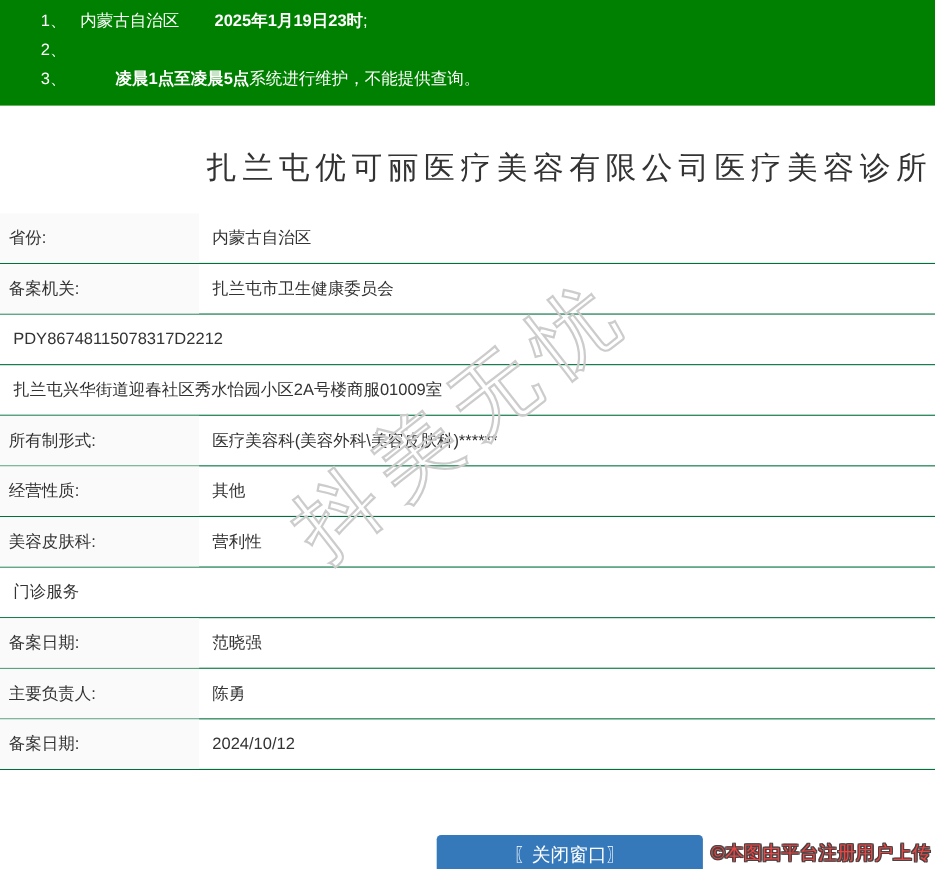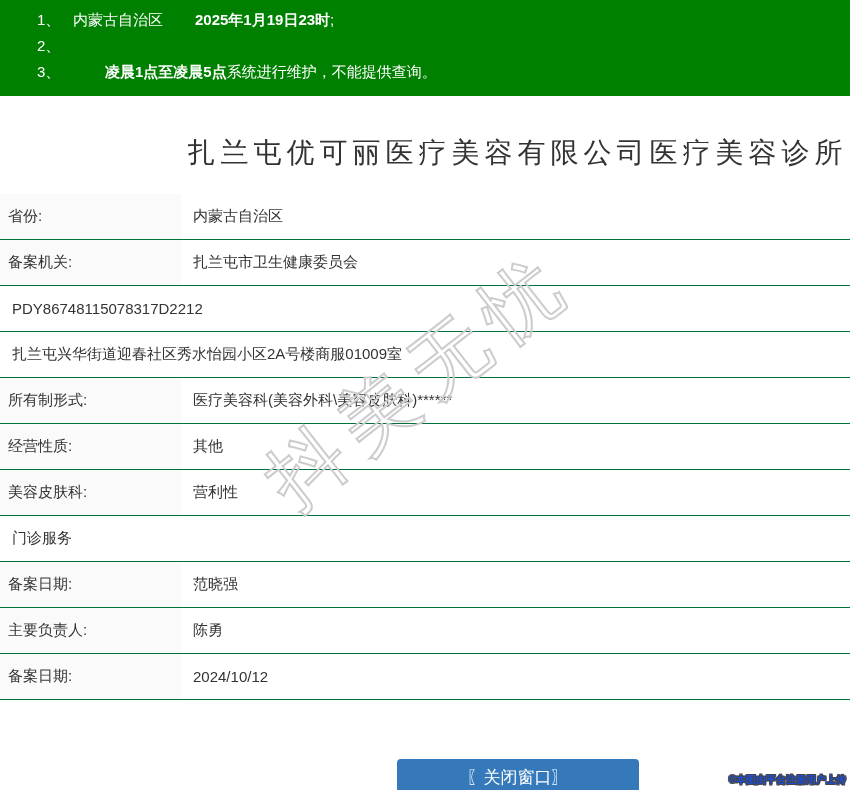--- a/index.html
+++ b/index.html
@@ -80,23 +80,23 @@
     white-space: nowrap;
     color: transparent;
     -webkit-text-stroke: 2px #cccccc;
     pointer-events: none;
   }
 
   
   .copyright {
     position: absolute;
     right: 4px; bottom: 3px;
-    font-size: 10px;
-    font-weight: bold;
-    color: #1d4ed8;
+    font-size: 17px;
+    font-weight: normal;
+    color: #ef4444;
     text-shadow: -1px -1px 0 #444, 1px -1px 0 #444, -1px 1px 0 #444, 1px 1px 0 #444,
                  0 -1px 0 #444, 0 1px 0 #444, -1px 0 0 #444, 1px 0 0 #444;
   }
 </style>
 </head>
 <body>
 
 <div class="page">
 
   <div class="notice" id="notice">

